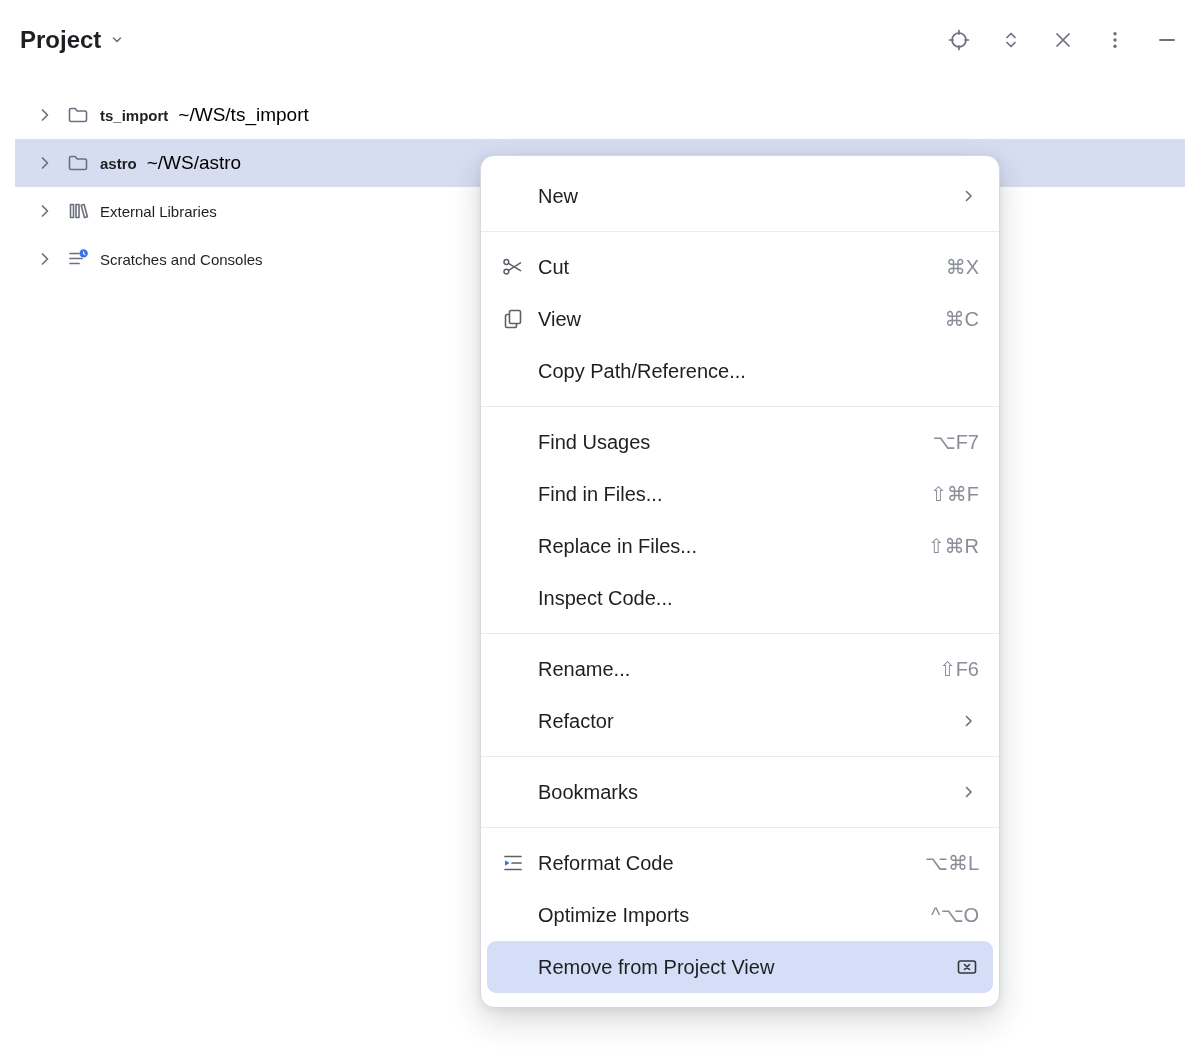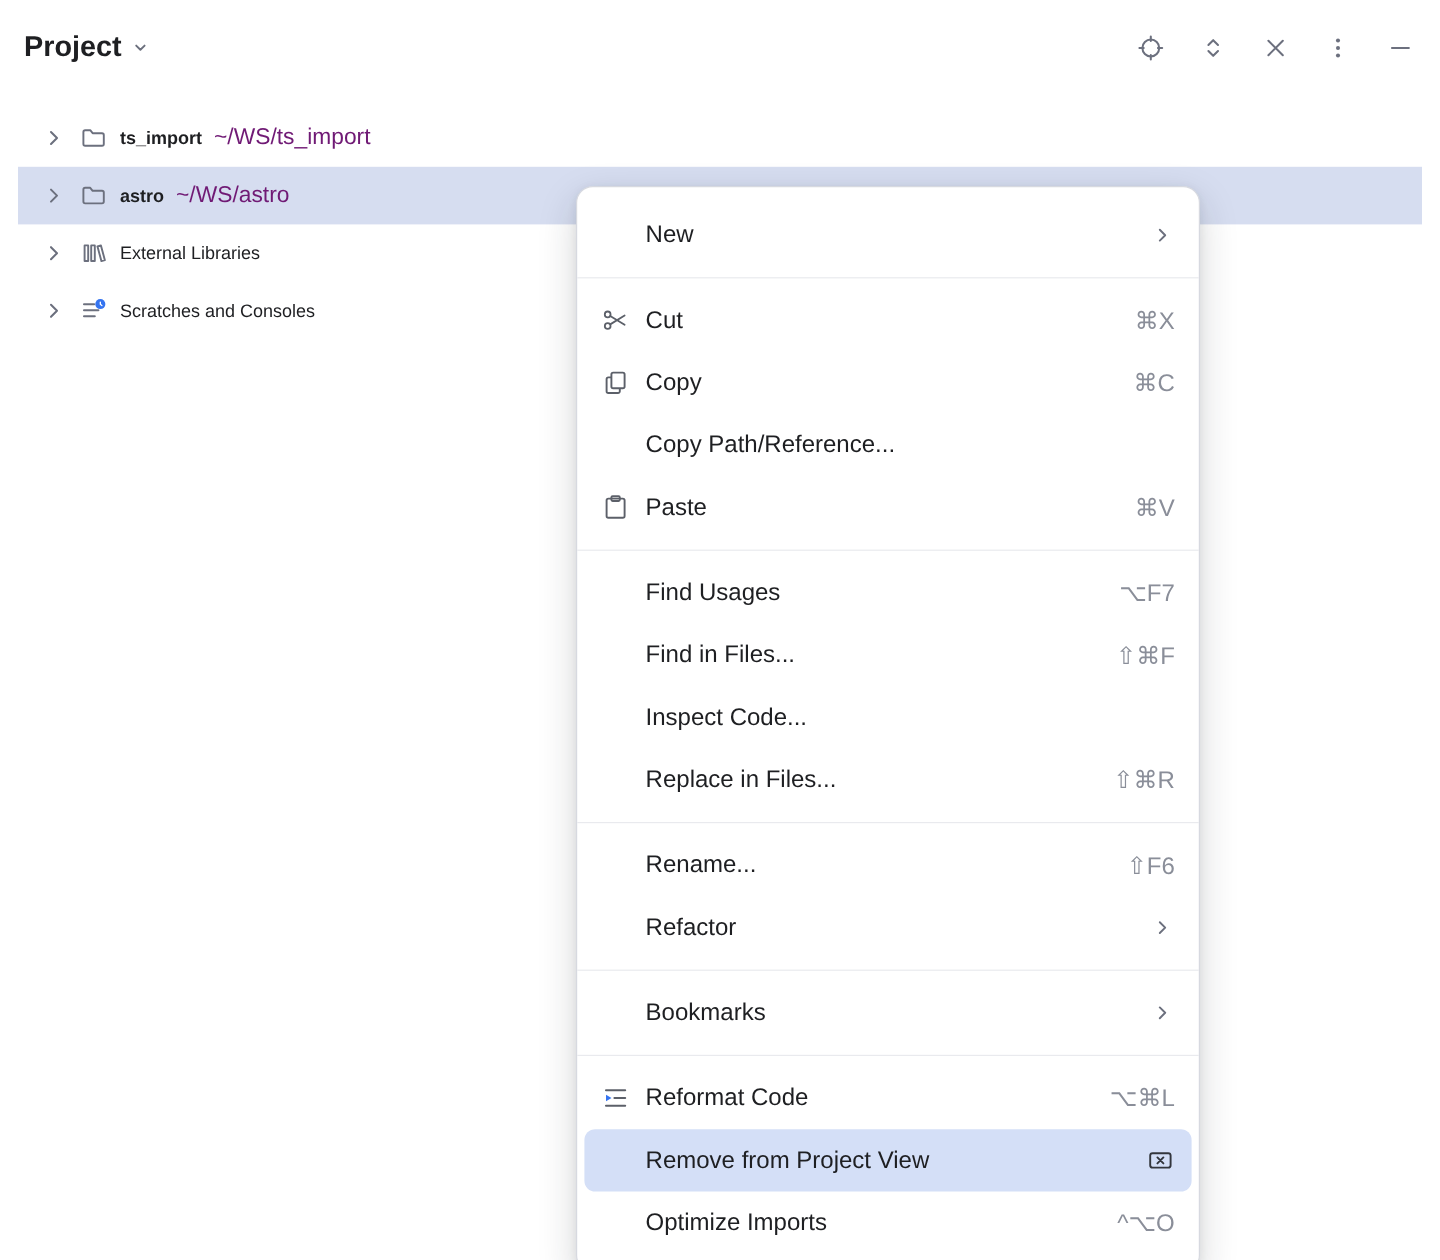--- a/index.html
+++ b/index.html
@@ -18,21 +18,21 @@
   .tb-icon { width: 22px; height: 22px; display: flex; align-items: center; justify-content: center; color: #6c707e; cursor: pointer; }
 
   
   .tree { padding-top: 11px; }
   .tree-row { height: 48px; display: flex; align-items: center; margin: 0 15px; padding-left: 20px; cursor: pointer; }
   .tree-row.selected { background: #d6ddf0; align-items: center; }
   .tree-chevron { width: 20px; height: 20px; margin-right: 11px; color: #6c707e; flex: 0 0 auto; display: flex; align-items: center; }
   .tree-icon { width: 24px; height: 24px; margin-right: 10px; color: #6c707e; flex: 0 0 auto; display: flex; align-items: center; }
   .tree-name { font-size: 15px; white-space: nowrap; }
   .tree-name.bold { font-weight: 700; }
-  .tree-path { font-size: 19px; color: #701a75; margin-left: 10px; white-space: nowrap; }
+  .tree-path { font-size: 19px; color: #000000; margin-left: 10px; white-space: nowrap; }
 
   
   .menu {
     position: absolute; left: 480px; top: 155px; width: 520px; box-sizing: border-box;
     background: #ffffff; border: 1px solid #d7d9e0; border-radius: 14px;
     box-shadow: 0 12px 32px rgba(30,33,40,.18), 0 2px 8px rgba(30,33,40,.08);
     padding: 14px 0;
   }
   .menu-item { height: 52px; display: flex; align-items: center; margin: 0 6px; padding: 0 14px; border-radius: 9px; cursor: pointer; text-align: center; }
   .menu-item.highlighted { background: #d4dff7; }
@@ -175,68 +175,56 @@
         <span class="mi-shortcut">⌘X</span>
       </span>
     </div>
     <div class="menu-item">
       <span class="mi-icon">
         <svg width="24" height="24" viewBox="0 0 24 24" fill="none" stroke="currentColor" stroke-width="1.6" stroke-linejoin="round">
           <rect x="8.5" y="3.5" width="11" height="13" rx="1.5"></rect>
           <path d="M15.5 16.5V19a1.5 1.5 0 0 1-1.5 1.5H6A1.5 1.5 0 0 1 4.5 19V9A1.5 1.5 0 0 1 6 7.5h2.5"></path>
         </svg>
       </span>
-      <span class="mi-label">Copy</span>
+      <span class="mi-label">View</span>
       <span class="mi-right">
         <span class="mi-shortcut">⌘C</span>
       </span>
     </div>
     <div class="menu-item">
       <span class="mi-icon"></span>
       <span class="mi-label">Copy Path/Reference...</span>
       <span class="mi-right"></span>
     </div>
-    <div class="menu-item">
-      <span class="mi-icon">
-        <svg width="24" height="24" viewBox="0 0 24 24" fill="none" stroke="currentColor" stroke-width="1.6" stroke-linejoin="round">
-          <rect x="4.5" y="4.5" width="15" height="16" rx="1.5"></rect>
-          <rect x="8.5" y="2.5" width="7" height="4" rx="1"></rect>
-        </svg>
-      </span>
-      <span class="mi-label">Paste</span>
-      <span class="mi-right">
-        <span class="mi-shortcut">⌘V</span>
-      </span>
-    </div>
     <div class="menu-sep"></div>
     <div class="menu-item">
       <span class="mi-icon"></span>
       <span class="mi-label">Find Usages</span>
       <span class="mi-right">
         <span class="mi-shortcut">⌥F7</span>
       </span>
     </div>
     <div class="menu-item">
       <span class="mi-icon"></span>
       <span class="mi-label">Find in Files...</span>
       <span class="mi-right">
         <span class="mi-shortcut">⇧⌘F</span>
+      </span>
+    </div>
+    <div class="menu-item">
+      <span class="mi-icon"></span>
+      <span class="mi-label">Replace in Files...</span>
+      <span class="mi-right">
+        <span class="mi-shortcut">⇧⌘R</span>
       </span>
     </div>
     <div class="menu-item">
       <span class="mi-icon"></span>
       <span class="mi-label">Inspect Code...</span>
       <span class="mi-right"></span>
-    </div>
-    <div class="menu-item">
-      <span class="mi-icon"></span>
-      <span class="mi-label">Replace in Files...</span>
-      <span class="mi-right">
-        <span class="mi-shortcut">⇧⌘R</span>
-      </span>
     </div>
     <div class="menu-sep"></div>
     <div class="menu-item">
       <span class="mi-icon"></span>
       <span class="mi-label">Rename...</span>
       <span class="mi-right">
         <span class="mi-shortcut">⇧F6</span>
       </span>
     </div>
     <div class="menu-item">
@@ -268,32 +256,32 @@
         <svg width="24" height="24" viewBox="0 0 24 24" fill="none">
           <path d="M4 5.5h16M11 12h9M4 18.5h16" stroke="currentColor" stroke-width="1.7" stroke-linecap="round"></path>
           <path d="M4 9.2l4.6 2.8L4 14.8z" fill="#3574f0"></path>
         </svg>
       </span>
       <span class="mi-label">Reformat Code</span>
       <span class="mi-right">
         <span class="mi-shortcut">⌥⌘L</span>
       </span>
     </div>
+    <div class="menu-item">
+      <span class="mi-icon"></span>
+      <span class="mi-label">Optimize Imports</span>
+      <span class="mi-right">
+        <span class="mi-shortcut">^⌥O</span>
+      </span>
+    </div>
     <div class="menu-item highlighted">
       <span class="mi-icon"></span>
       <span class="mi-label">Remove from Project View</span>
       <span class="mi-right">
         <span class="mi-action-icon">
           <svg width="24" height="24" viewBox="0 0 24 24" fill="none" stroke="currentColor" stroke-width="1.6" stroke-linecap="round" stroke-linejoin="round">
             <rect x="3.5" y="6" width="17" height="12" rx="2"></rect>
             <path d="M9.5 9.5l5 5M14.5 9.5l-5 5"></path>
           </svg>
         </span>
       </span>
     </div>
-    <div class="menu-item">
-      <span class="mi-icon"></span>
-      <span class="mi-label">Optimize Imports</span>
-      <span class="mi-right">
-        <span class="mi-shortcut">^⌥O</span>
-      </span>
-    </div>
   </div>
 
 </body></html>

